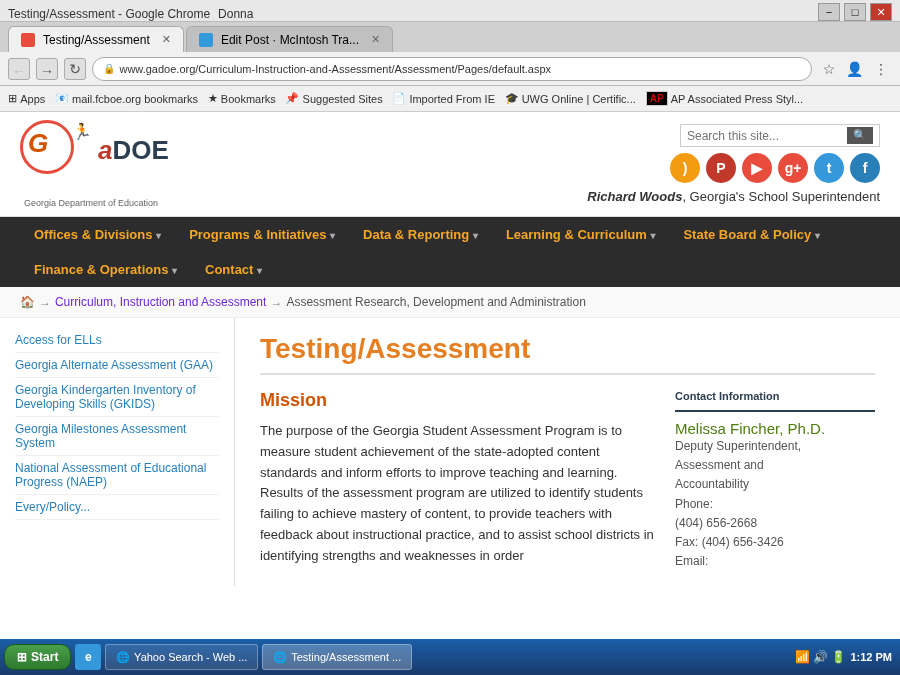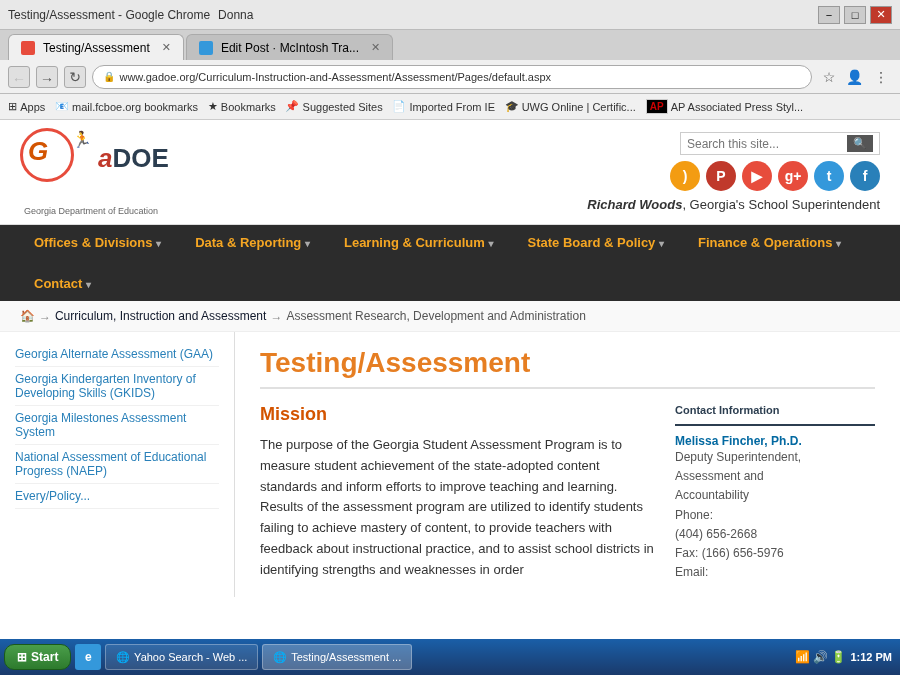--- a/index.html
+++ b/index.html
@@ -1,17 +1,17 @@
 <!DOCTYPE html>
 <html><head>
   <meta charset="utf-8">
   <style>
     * { margin: 0; padding: 0; box-sizing: border-box; }
     body { width: 900px; height: 675px; overflow: hidden; font-family: Arial, sans-serif; font-size: 13px; background: #fff; }
-    .title-bar { background: #e8e8e8; height: 30px; display: flex; align-items: center; padding: 0 8px; gap: 8px; border-bottom: 1px solid #bbb; }
+    .title-bar { background: #e8e8e8; height: 22px; display: flex; align-items: flex-end; padding: 0 8px; gap: 8px; border-bottom: 1px solid #bbb; }
     .title-bar-buttons { display: flex; gap: 4px; margin-left: auto; }
     .title-bar-btn { width: 22px; height: 18px; border: 1px solid #999; background: #ccc; display: flex; align-items: center; justify-content: center; font-size: 11px; cursor: pointer; }
     .title-bar-btn.close { background: #c0392b; color: white; }
     .title-bar-user { font-size: 12px; color: #333; margin-right: 8px; }
 
     .tab-bar { display: flex; align-items: flex-end; padding: 4px 8px 0; background: #d0d0d0; gap: 2px; }
     .tab { height: 26px; padding: 0 12px; display: flex; align-items: center; gap: 8px; font-size: 12px; border-top-left-radius: 6px; border-top-right-radius: 6px; border: 1px solid #aaa; border-bottom: none; cursor: pointer; }
     .tab.active { background: #f0f0f0; }
     .tab.inactive { background: #c0c0c0; }
     .tab-favicon { width: 14px; height: 14px; background: #e74c3c; border-radius: 2px; display: inline-block; }
@@ -43,21 +43,21 @@
     .social-rss { background: #f39c12; }
     .social-pinterest { background: #c0392b; }
     .social-youtube { background: #e74c3c; }
     .social-gplus { background: #e74c3c; }
     .social-twitter { background: #3498db; }
     .social-facebook { background: #2980b9; }
     .superintendent-text { font-size: 13px; color: #333; }
     .superintendent-text strong { font-style: italic; }
 
     .main-nav { background: #2c2c2c; padding: 0 20px; }
-    .main-nav ul { display: flex; flex-wrap: wrap; list-style: none; gap: 6px; }
+    .main-nav ul { display: flex; flex-wrap: wrap; list-style: none; gap: 0; }
     .main-nav li { position: relative; }
     .main-nav a { display: block; padding: 10px 14px; color: #f5a623; font-size: 13px; font-weight: bold; text-decoration: none; white-space: nowrap; }
     .main-nav a .arrow { font-size: 10px; color: #aaa; }
 
     .breadcrumb { display: flex; align-items: center; padding: 8px 20px; font-size: 12px; color: #555; background: #f9f9f9; border-bottom: 1px solid #eee; }
     .breadcrumb-arrow { margin: 0 4px; color: #888; }
 
     .content-area { display: flex; padding: 0; }
 
     .sidebar { width: 235px; min-width: 235px; padding: 10px 15px; border-right: 1px solid #ddd; }
@@ -69,21 +69,21 @@
     .title-divider { border: none; border-bottom: 2px solid #e0e0e0; margin-bottom: 15px; }
 
     .content-columns { display: flex; gap: 20px; }
     .content-main { flex: 1; }
     .mission-title { font-size: 18px; color: #d35400; font-weight: bold; margin-bottom: 10px; }
     .mission-text { font-size: 13px; color: #333; line-height: 1.6; }
 
     .contact-sidebar { width: 200px; min-width: 200px; }
     .contact-title { font-size: 11px; color: #2c3e50; font-weight: bold; margin-bottom: 8px; }
     .contact-divider { border: none; border-bottom: 2px solid #2c3e50; margin-bottom: 8px; }
-    .contact-name { font-weight: bold; font-size: 12px; color: #0369a1; }
+    .contact-name { font-weight: normal; font-size: 15px; color: #4d7c0f; }
     .contact-info { font-size: 12px; color: #555; line-height: 1.6; }
 
     
     .taskbar { background: linear-gradient(to bottom, #1a5fa8, #1a3a6b); height: 36px; display: flex; align-items: center; padding: 0 4px; gap: 4px; position: absolute; bottom: 0; left: 0; right: 0; }
     .start-btn { background: linear-gradient(to bottom, #4a9e4a, #2d7a2d); border: 1px solid #1a5a1a; border-radius: 10px; padding: 2px 12px; color: white; font-size: 12px; font-weight: bold; display: flex; align-items: center; gap: 4px; cursor: pointer; height: 26px; }
     .taskbar-ie { width: 26px; height: 26px; background: #3498db; border-radius: 3px; display: flex; align-items: center; justify-content: center; color: white; font-weight: bold; font-size: 12px; cursor: pointer; }
     .taskbar-app { background: rgba(255,255,255,0.1); border: 1px solid rgba(255,255,255,0.3); border-radius: 3px; padding: 2px 10px; color: white; font-size: 11px; cursor: pointer; height: 26px; display: flex; align-items: center; gap: 4px; }
     .taskbar-app.active { background: rgba(255,255,255,0.25); }
     .taskbar-spacer { flex: 1; }
     .taskbar-right { display: flex; align-items: center; gap: 4px; padding: 0 4px; }
@@ -214,20 +214,25 @@
 
   <div class="main-nav">
     <ul>
       <li>
         <a href="#">
           <span>Offices &amp; Divisions</span> <span class="arrow">▾</span>
         </a>
       </li>
       <li>
         <a href="#">
+          <span>Programs &amp; Initiatives</span> <span class="arrow">▾</span>
+        </a>
+      </li>
+      <li>
+        <a href="#">
           <span>Data &amp; Reporting</span> <span class="arrow">▾</span>
         </a>
       </li>
       <li>
         <a href="#">
           <span>Learning &amp; Curriculum</span> <span class="arrow">▾</span>
         </a>
       </li>
       <li>
         <a href="#">
@@ -243,28 +248,29 @@
         <a href="#">
           <span>Contact</span> <span class="arrow">▾</span>
         </a>
       </li>
     </ul>
   </div>
 
   <div class="breadcrumb">
     <span>🏠</span>
     <span class="breadcrumb-arrow">→</span>
-    <a href="#" style="color:#0f172a; text-decoration:none;">Curriculum, Instruction and Assessment</a>
+    <a href="#" style="color:#6d28d9; text-decoration:none;">Curriculum, Instruction and Assessment</a>
     <span class="breadcrumb-arrow">→</span>
     <span>Assessment Research, Development and Administration</span>
   </div>
 
   <div class="content-area">
 
     <div class="sidebar">
+      <a class="sidebar-link" href="#">Access for ELLs</a>
       <a class="sidebar-link" href="#">Georgia Alternate Assessment (GAA)</a>
       <a class="sidebar-link" href="#">Georgia Kindergarten Inventory of Developing Skills (GKIDS)</a>
       <a class="sidebar-link" href="#">Georgia Milestones Assessment System</a>
       <a class="sidebar-link" href="#">National Assessment of Educational Progress (NAEP)</a>
       <a class="sidebar-link" href="#">Every/Policy...</a>
     </div>
 
     <div class="main-content">
       <h1 class="page-title">Testing/Assessment</h1>
       <hr class="title-divider">
@@ -280,21 +286,21 @@
           <p class="contact-name">Melissa Fincher, Ph.D.</p>
           <p class="contact-info">
             <span>Deputy Superintendent,</span><br>
             <span>Assessment and</span><br>
             <span>Accountability</span>
           </p>
           <p class="contact-info">
             <span>Phone:</span><br>
             <span>(404) 656-2668</span>
           </p>
-          <p class="contact-info">Fax: (166) 656-5976</p>
+          <p class="contact-info">Fax: (404) 656-3426</p>
           <p class="contact-info">Email:</p>
         </div>
       </div>
     </div>
   </div>
 </div>
 
 <div class="taskbar">
   <button class="start-btn">
     <span>⊞</span>

